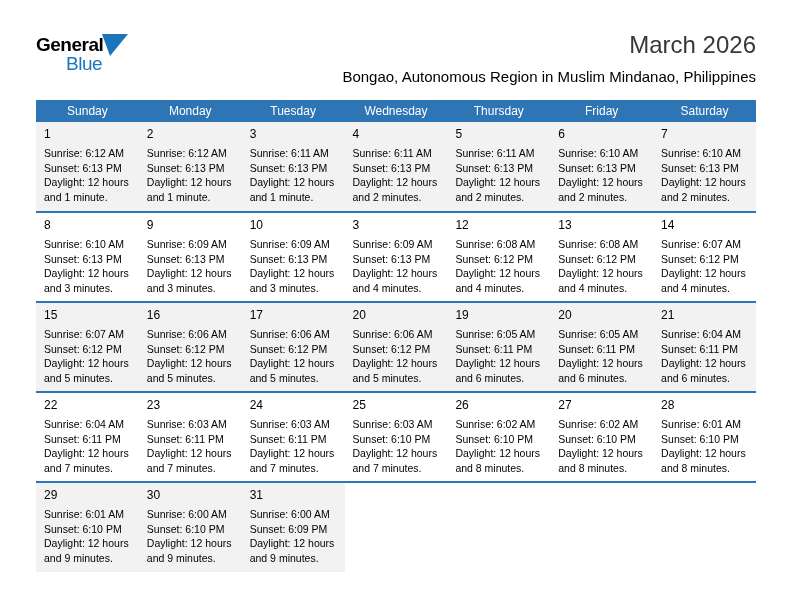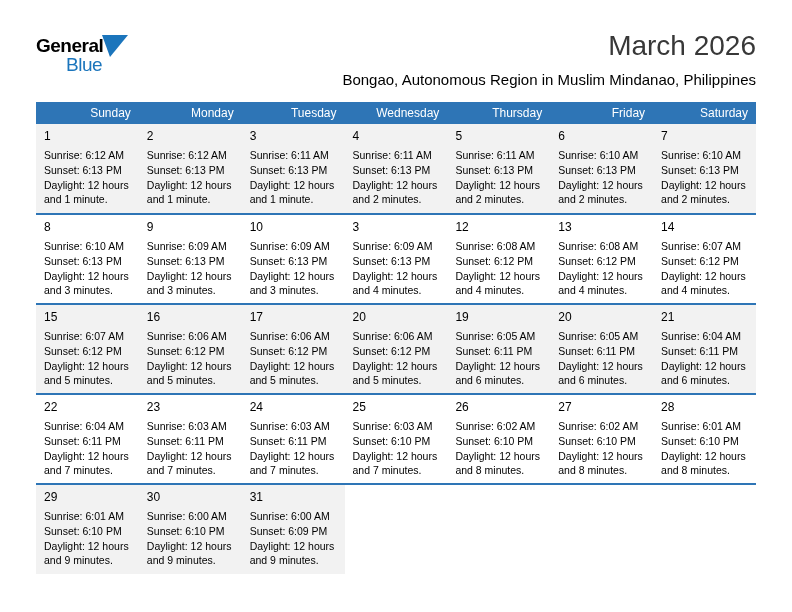--- a/index.html
+++ b/index.html
@@ -22,29 +22,29 @@
     position: absolute; left: 0; top: 6px;
     font-size: 19px; font-weight: bold; letter-spacing: -0.5px; color: #000;
   }
   .logo-triangle { position: absolute; left: 66px; top: 6px; width: 26px; height: 22px; }
   .logo-blue {
     position: absolute; left: 30px; top: 25px;
     font-size: 19px; font-weight: normal; letter-spacing: -0.5px; color: var(--logo-blue);
   }
 
   .title-block { text-align: right; flex: 1 1 auto; padding-top: 2px; }
-  .month-title { font-size: 28px; color: var(--title-text); line-height: 1.15; }
+  .month-title { font-size: 24px; color: var(--title-text); line-height: 1.15; }
   .location-subtitle { font-size: 15px; color: #000; margin-top: 9px; }
 
   table.calendar {
     width: 100%; border-collapse: collapse; table-layout: fixed; margin-top: 14px;
   }
   thead th {
     background: var(--header-blue); color: #fff;
-    font-weight: normal; font-size: 12px; text-align: right;
+    font-weight: normal; font-size: 12px; text-align: center;
     padding: 4px 8px; height: 22px;
   }
   tbody tr + tr { border-top: 2px solid var(--header-blue); }
   tbody td {
     vertical-align: top; height: 90px; padding: 3px 8px 4px 8px;
     background: #ffffff;
   }
   tbody tr.stripe td { background: var(--row-stripe); }
   tbody tr.stripe td.empty { background: #ffffff; }
 

